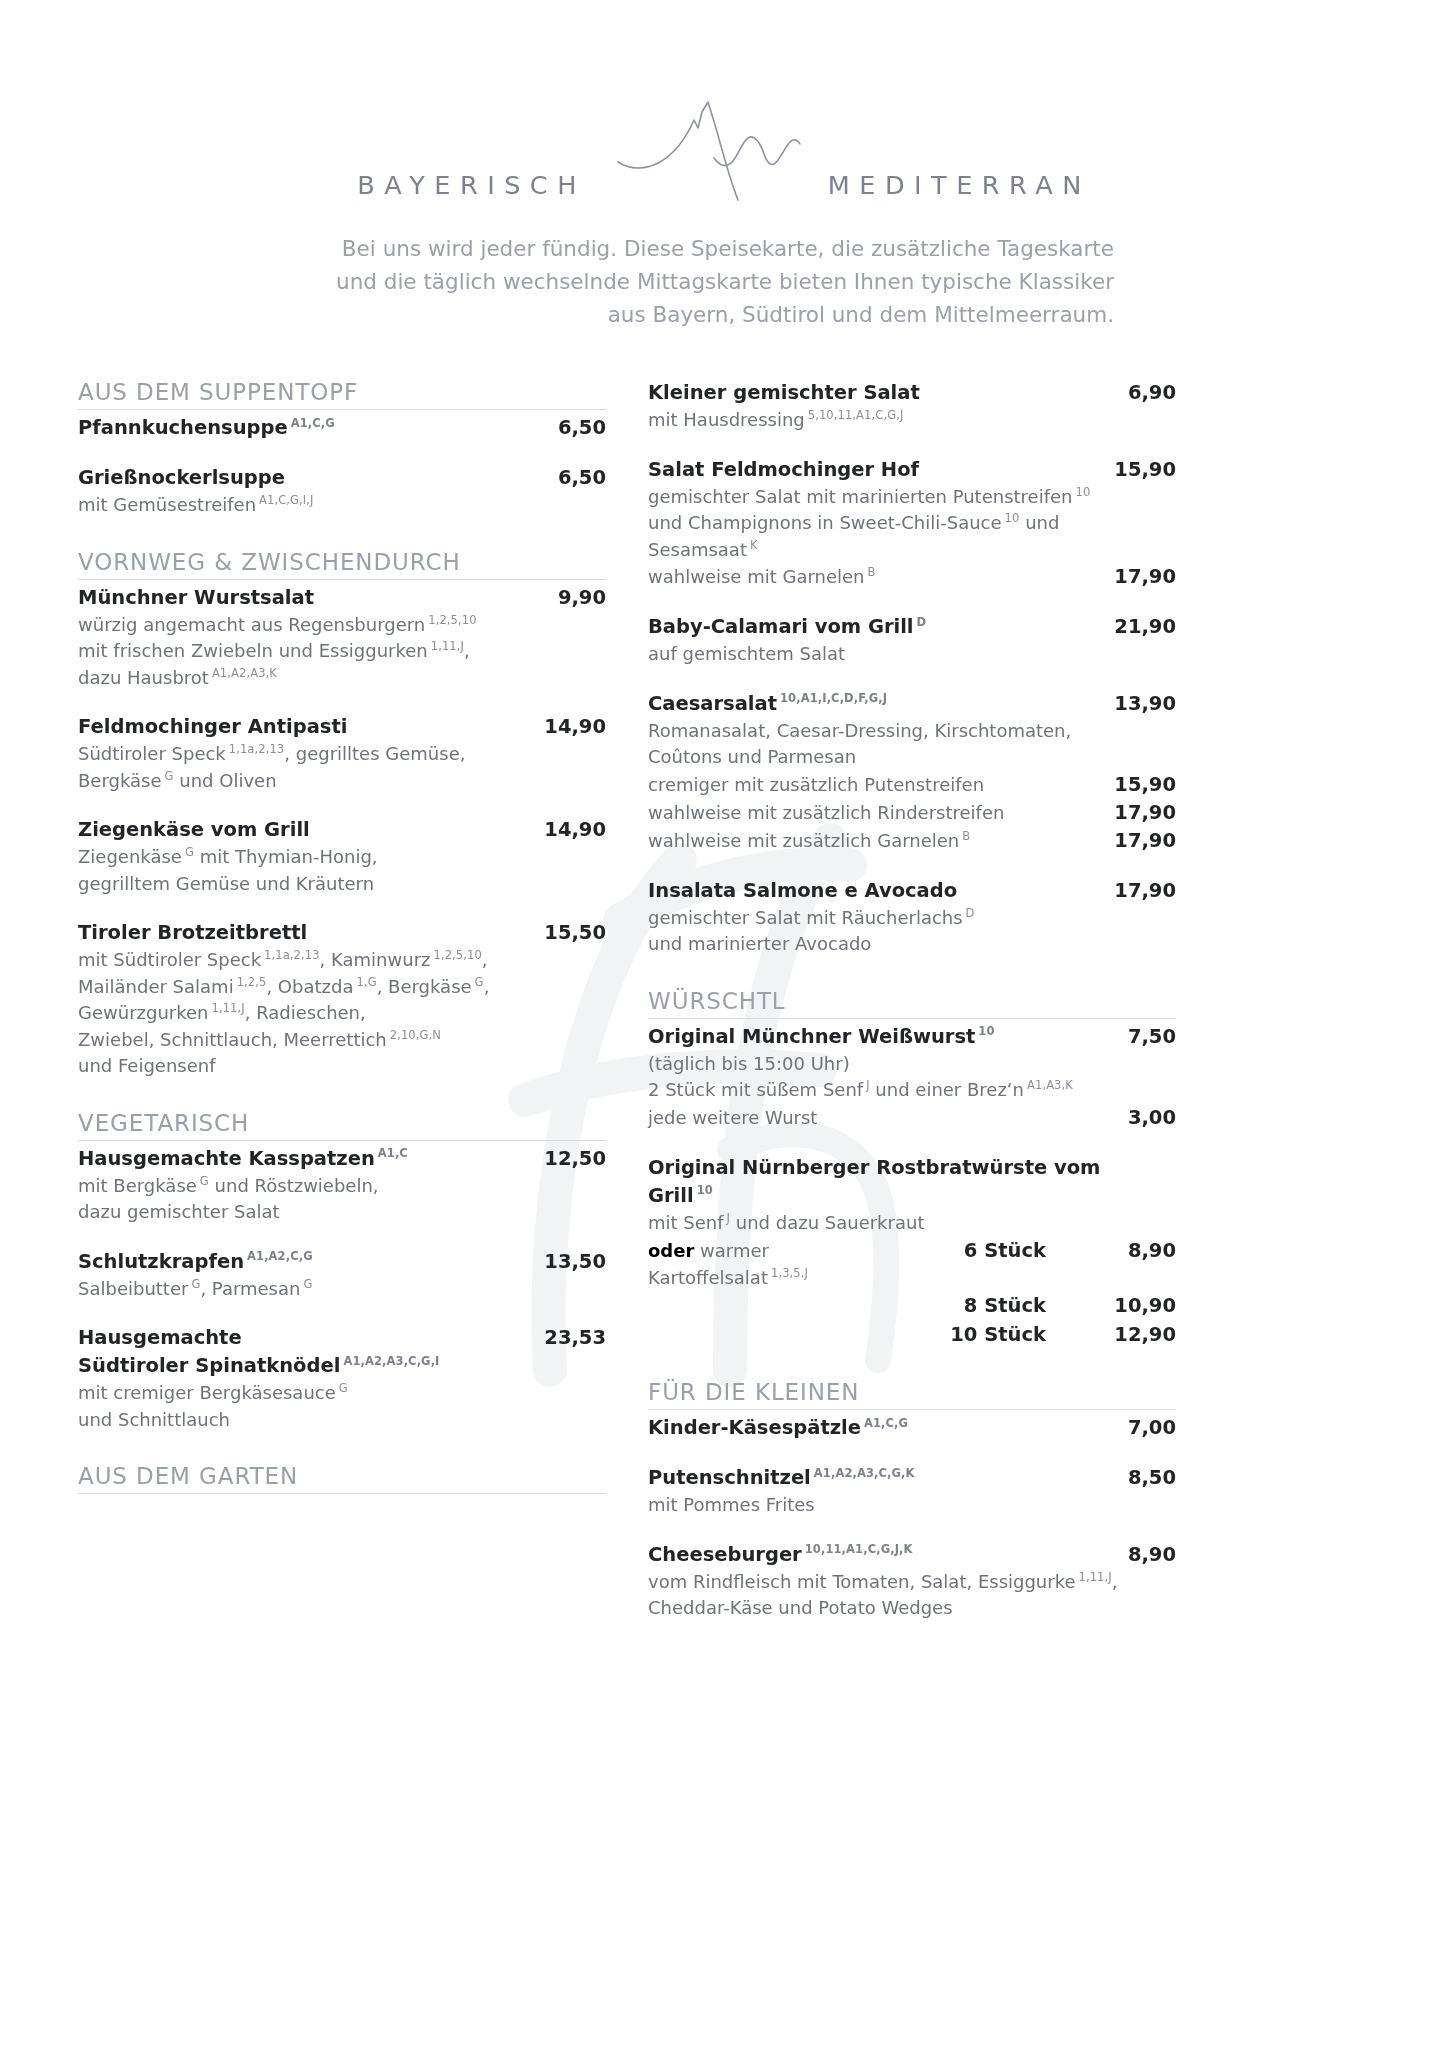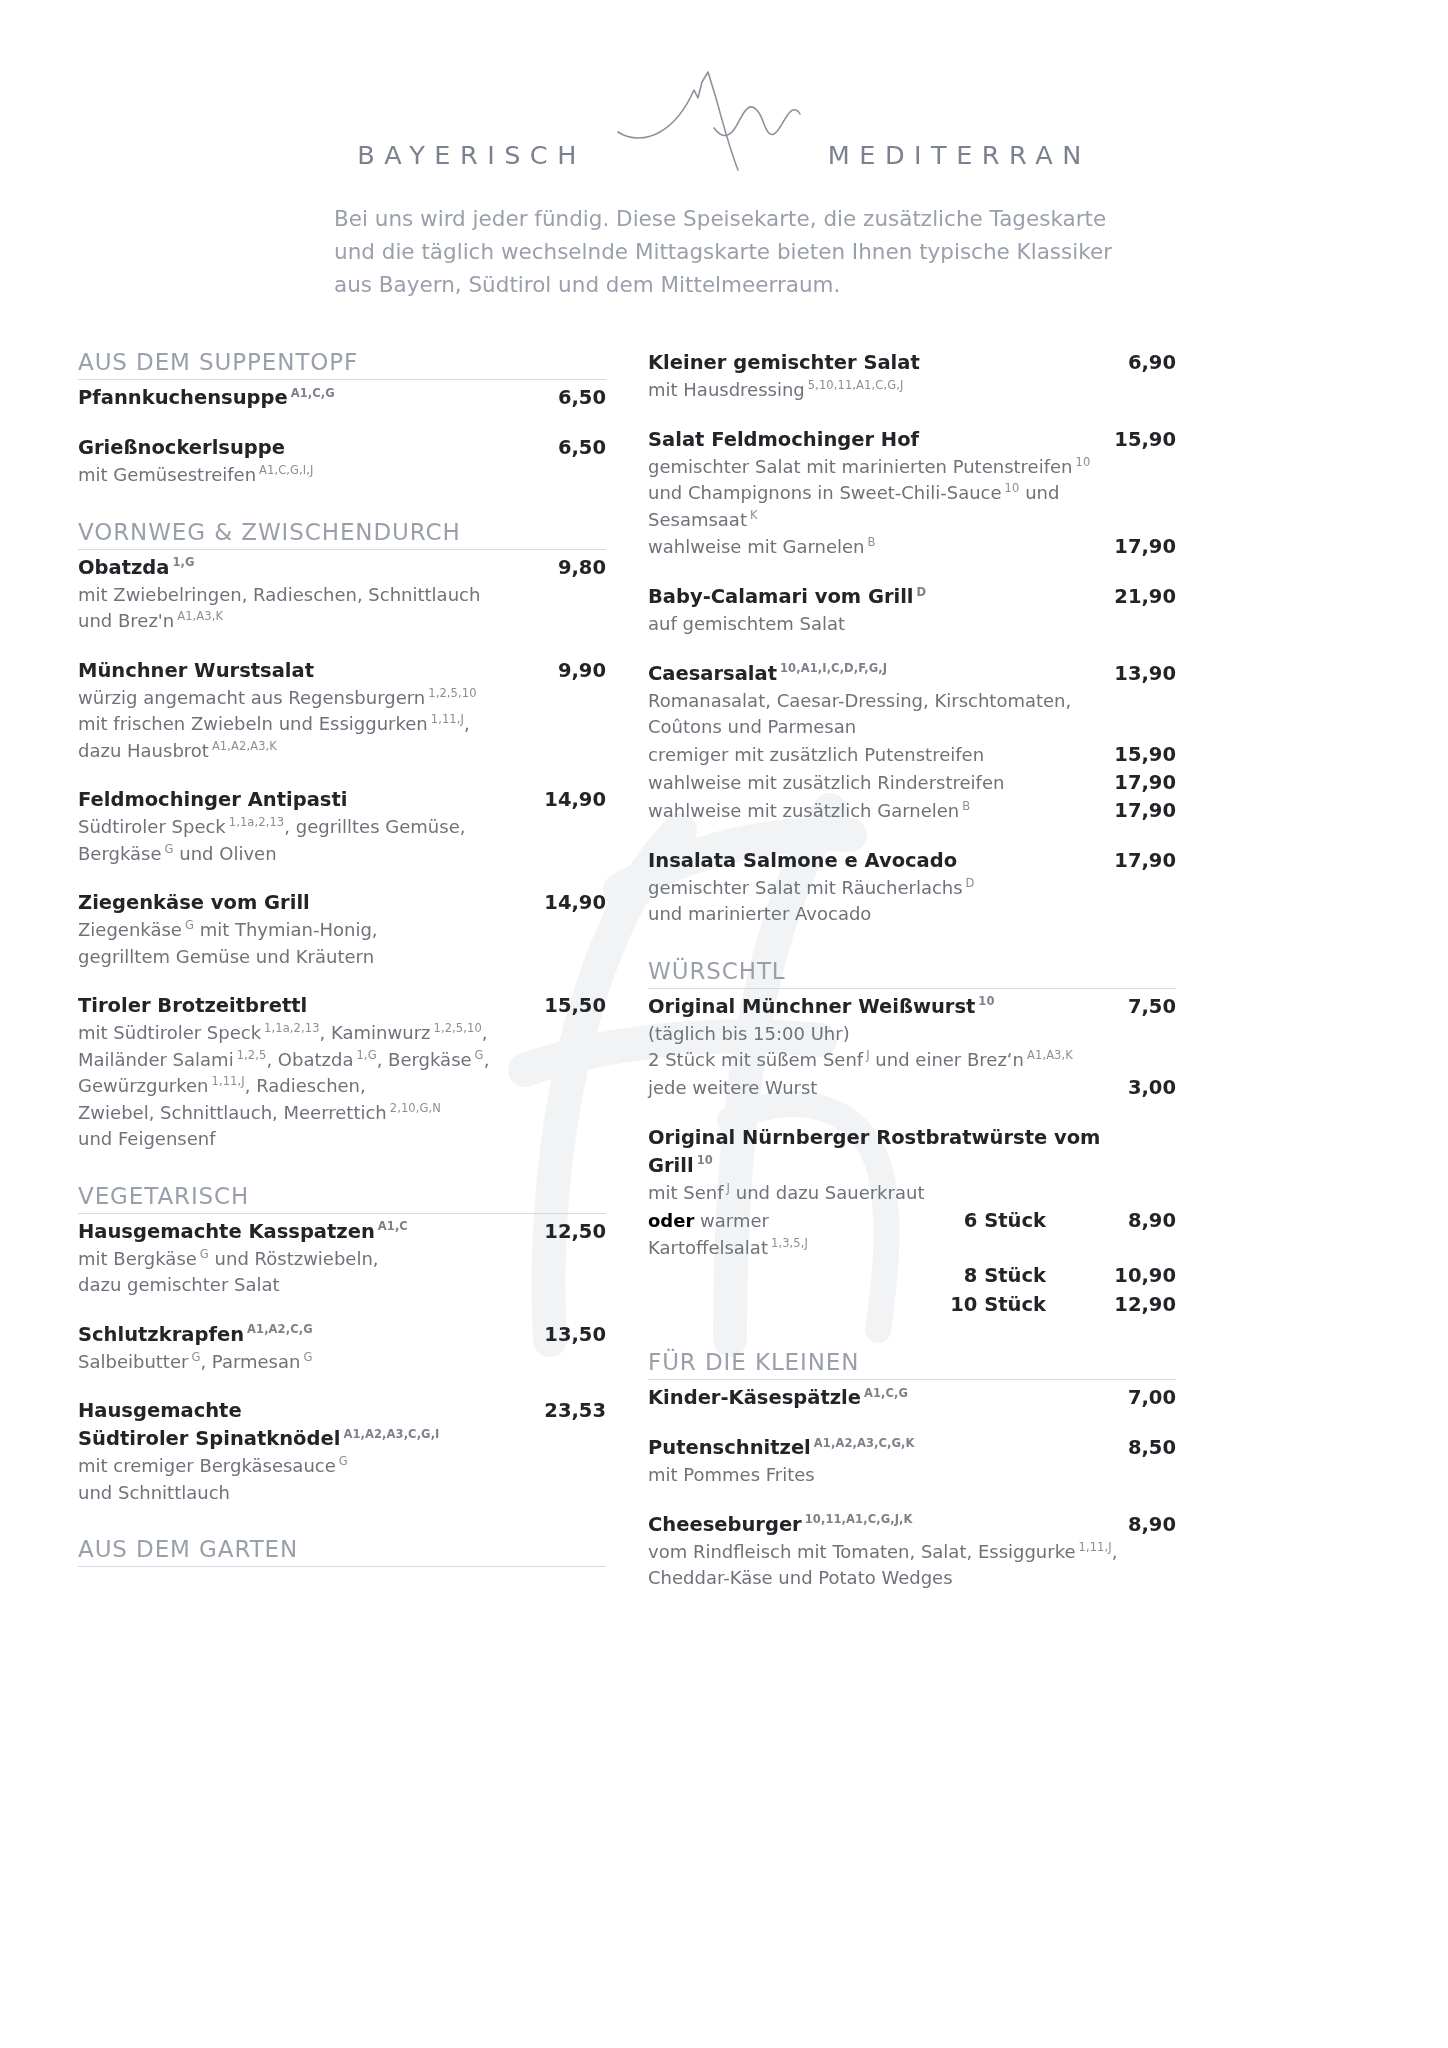--- a/index.html
+++ b/index.html
@@ -28,21 +28,22 @@
     pointer-events: none;
     z-index: 0;
     opacity: 1;
   }
 
   
   .header {
     position: relative;
     z-index: 2;
     padding-top: 62px;
-    text-align: left;
+    text-align: right;
+    margin-top: 30px;
   }
   .logo-row {
     position: relative;
     height: 112px;
     display: flex;
     align-items: flex-end;
     justify-content: center;
     gap: 0;
   }
   .brand-word {
@@ -206,28 +207,20 @@
         <div class="item">
           <div class="row">
             <div class="name">Grießnockerlsuppe</div>
             <div class="price">6,50</div>
           </div>
           <div class="desc">mit Gemüsestreifen<sup class="alg">A1,C,G,I,J</sup></div>
         </div>
         <div class="section-head">VORNWEG &amp; ZWISCHENDURCH</div>
         <div class="item">
           <div class="row">
-            <div class="name">Obatzda<sup class="alg">1,G</sup></div>
-            <div class="price">9,80</div>
-          </div>
-          <div class="desc">mit Zwiebelringen, Radieschen, Schnittlauch</div>
-          <div class="desc">und Brez'n<sup class="alg">A1,A3,K</sup></div>
-        </div>
-        <div class="item">
-          <div class="row">
             <div class="name">Münchner Wurstsalat</div>
             <div class="price">9,90</div>
           </div>
           <div class="desc">würzig angemacht aus Regensburgern<sup class="alg">1,2,5,10</sup></div>
           <div class="desc">mit frischen Zwiebeln und Essiggurken<sup class="alg">1,11,J</sup>,</div>
           <div class="desc">dazu Hausbrot<sup class="alg">A1,A2,A3,K</sup></div>
         </div>
         <div class="item">
           <div class="row">
             <div class="name">Feldmochinger Antipasti</div>

